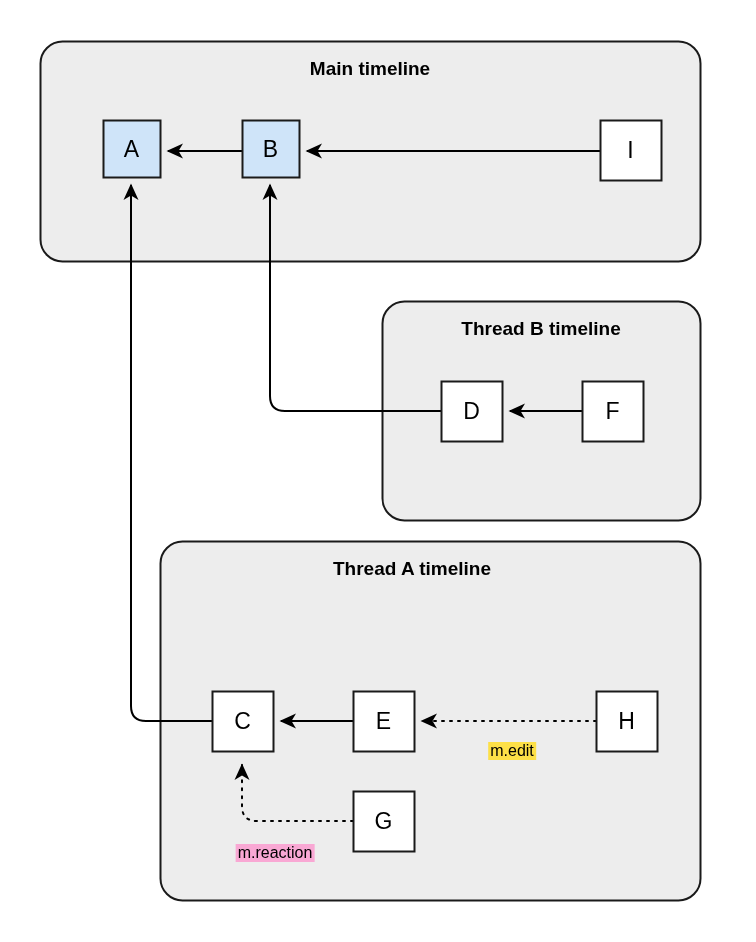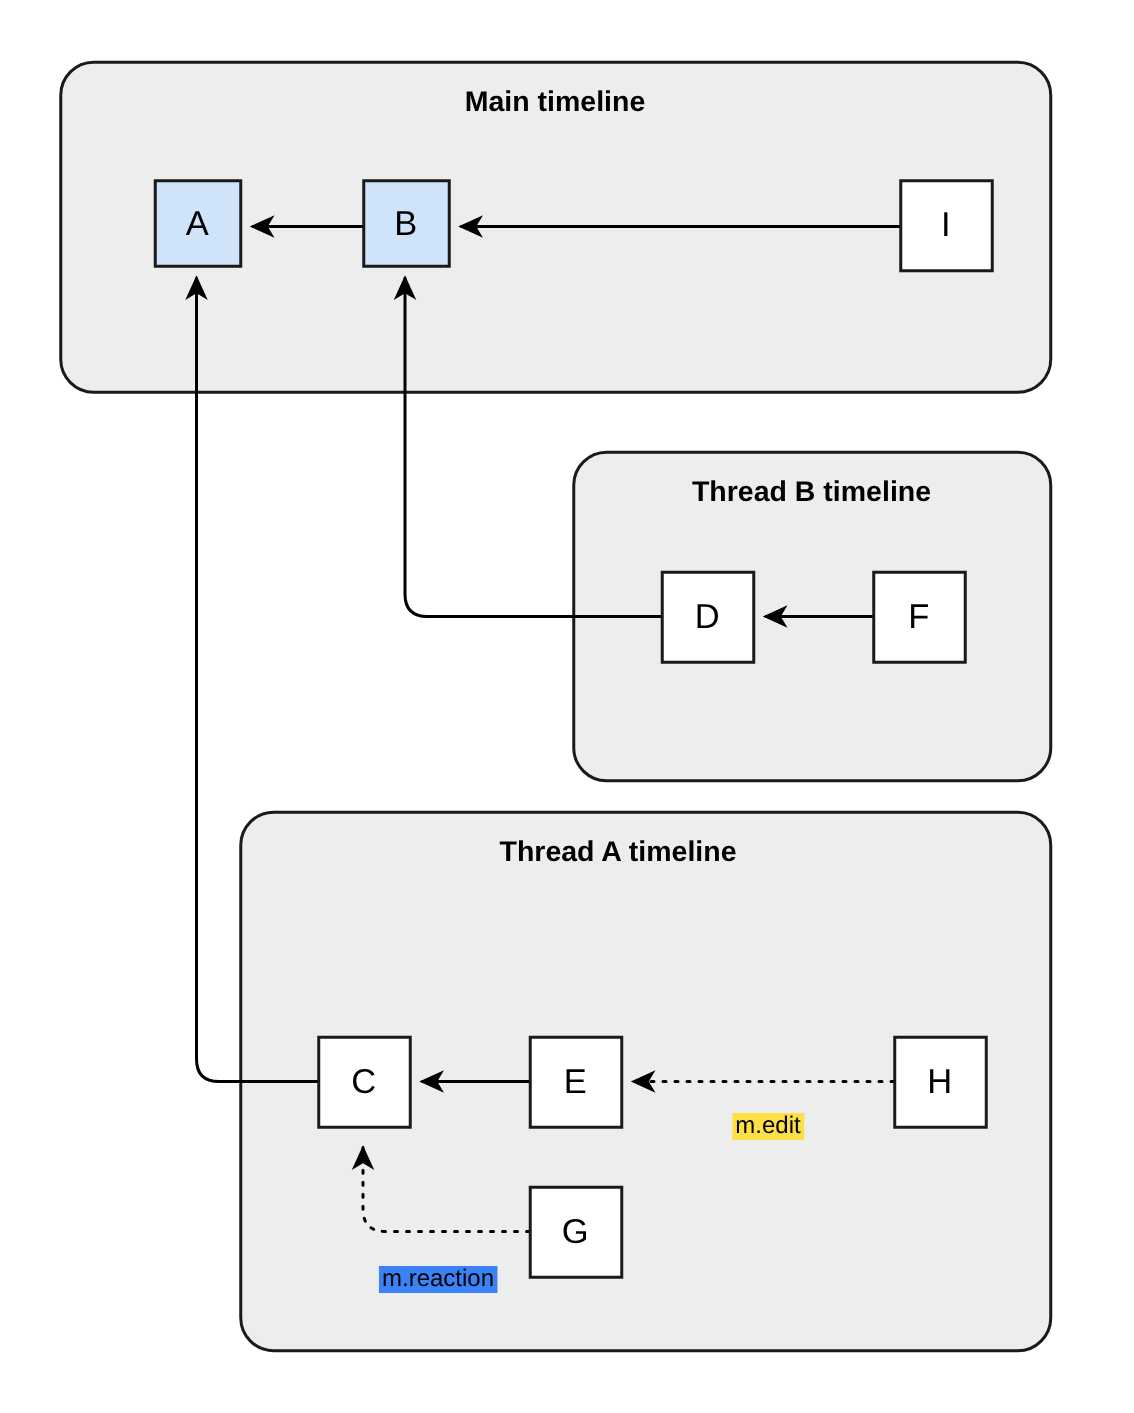--- a/index.html
+++ b/index.html
@@ -105,16 +105,16 @@
       <div class="node-label" style="left: 630.5px; top: 150px;">I</div>
       <div class="node-label" style="left: 471.5px; top: 411px;">D</div>
       <div class="node-label" style="left: 612.5px; top: 411px;">F</div>
       <div class="node-label" style="left: 242.5px; top: 721px;">C</div>
       <div class="node-label" style="left: 383.5px; top: 721px;">E</div>
       <div class="node-label" style="left: 626.5px; top: 721px;">H</div>
       <div class="node-label" style="left: 383.5px; top: 821px;">G</div>
     </div>
   <div>
       <div class="edge-label" style="left: 512px; top: 721px; background: #fde047; margin-top: 30px;">m.edit</div>
-      <div class="edge-label" style="left: 292px; top: 853px; background: #3b82f6;">m.reaction</div>
+      <div class="edge-label" style="left: 275px; top: 853px; background: #f9a8d4;">m.reaction</div>
     </div>
 
 </div>
 
 </body></html>

